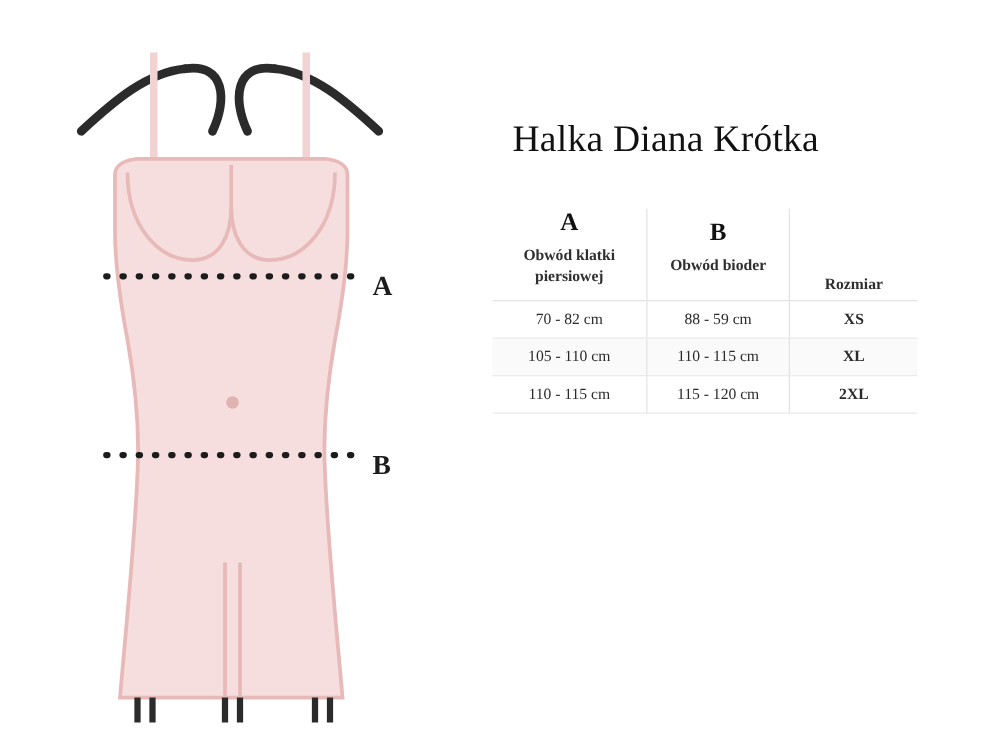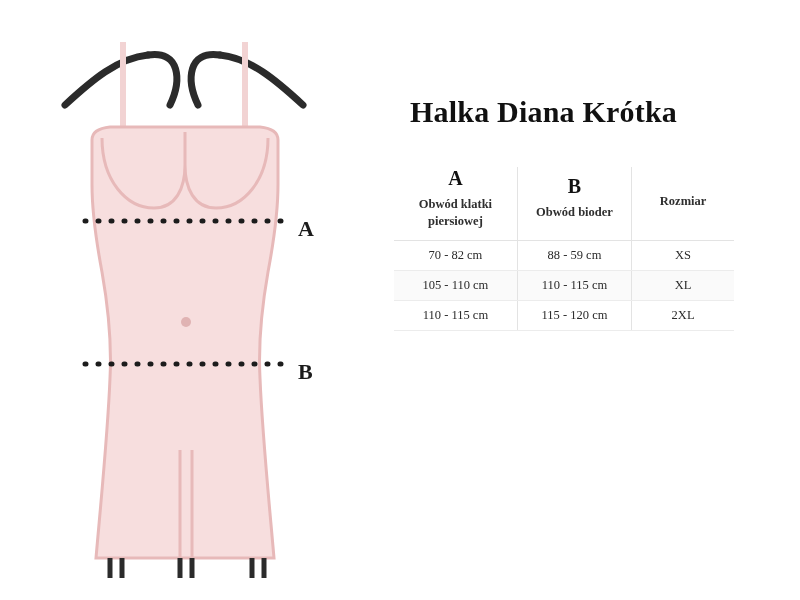--- a/index.html
+++ b/index.html
@@ -45,21 +45,21 @@
 
   
   #right-panel {
     position: absolute;
     left: 390px;
     top: 95px;
     width: 380px;
   }
   #title {
     font-family: "Liberation Serif", serif;
-    font-weight: bold;
+    font-weight: normal;
     font-size: 30px;
     color: #111111;
     letter-spacing: 0.2px;
     margin: 0 0 38px 20px;
     white-space: nowrap;
   }
 
   table#size-table {
     border-collapse: collapse;
     width: 340px;
@@ -90,33 +90,33 @@
     font-weight: bold;
     color: #2f2f2f;
     line-height: 1.35;
   }
   .head-cell.col-a, .body-cell.col-a { width: 124px; border-right: 1px solid #e3e3e3; }
   .head-cell.col-b, .body-cell.col-b { width: 116px; border-right: 1px solid #e3e3e3; }
   .head-cell.col-c, .body-cell.col-c { width: 100px; }
 
   .head-cell.col-c .head-sub {
     position: relative;
-    top: 0;
+    top: 26px;
   }
 
   tbody tr td {
     font-size: 12.5px;
     padding: 7px 4px;
     border-bottom: 1px solid #ececec;
   }
   tbody tr:nth-child(even) {
     background: #fafafa;
   }
   tbody td.size-col {
-    font-weight: normal;
+    font-weight: bold;
     font-size: 12.5px;
     color: #111111;
   }
 </style>
 </head>
 <body>
 
 <div id="page">
 
   <div id="illustration">

